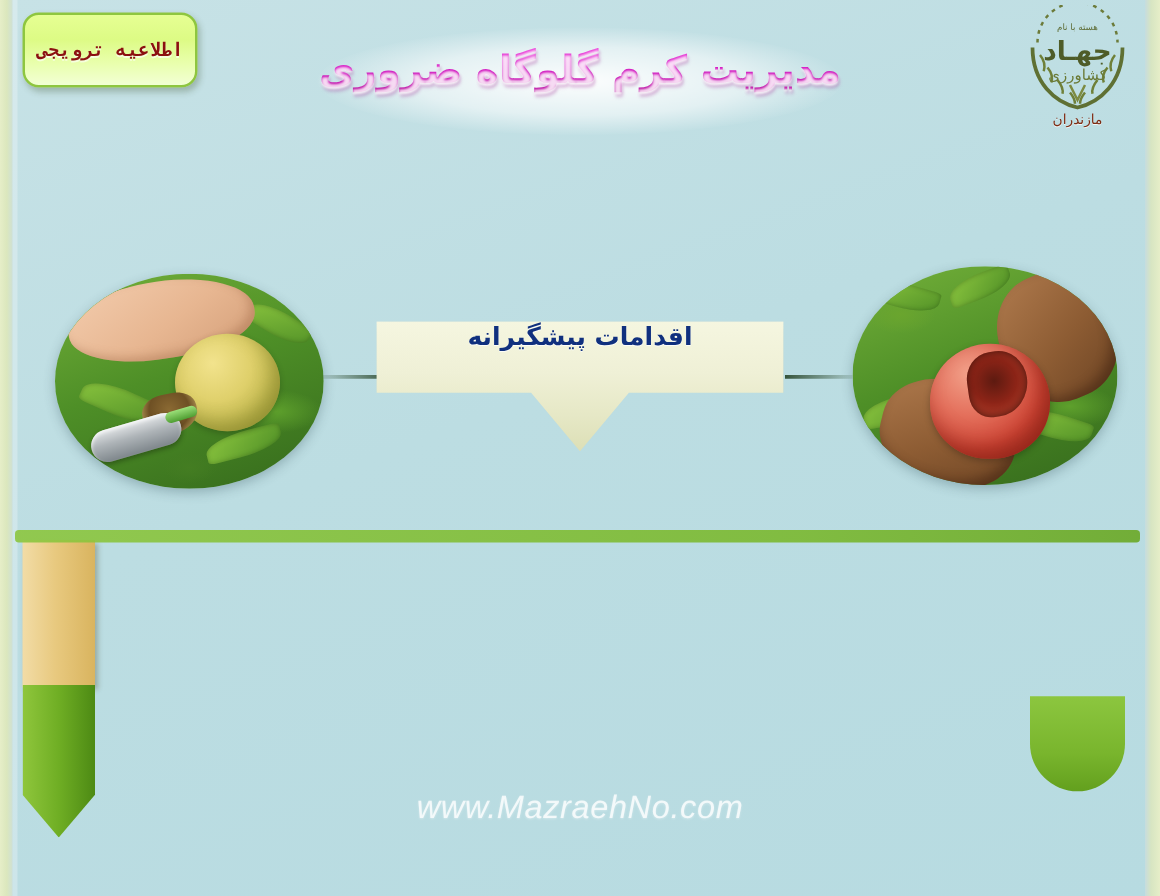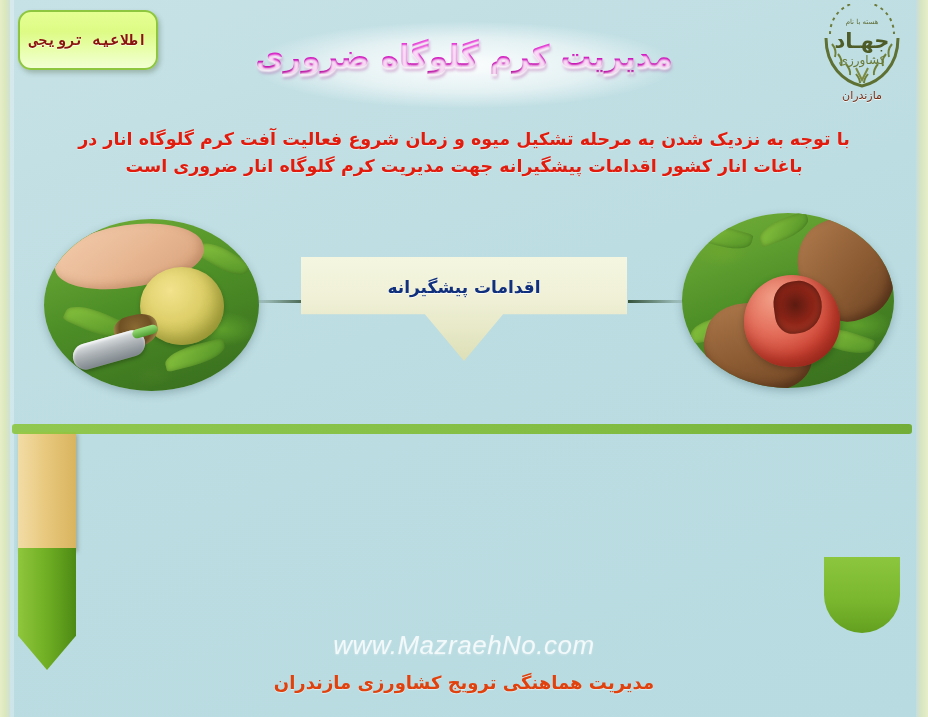--- a/index.html
+++ b/index.html
@@ -214,22 +214,22 @@
   .chevron {
     position: absolute;
     left: 301px; top: 257px;
     width: 326px; height: 104px;
     background: linear-gradient(180deg,#f5f6e0 0%, #eff0d6 40%, #e6e8c6 72%, #dcdfb6 100%);
     clip-path: polygon(0% 0%, 100% 0%, 100% 55%, 62% 55%, 50% 100%, 38% 55%, 0% 55%);
     filter: drop-shadow(2px 4px 5px rgba(50,80,90,.35));
     display: flex; align-items: flex-start; justify-content: center;
   }
   .chevron-text {
-    margin-top: 20px;
-    font-size: 17px;
+    margin-top: 0;
+    font-size: 20px;
     font-weight: bold;
     color: #10307e;
     text-shadow: 0 1px 0 rgba(255,255,255,.8);
   }
 
   
   .ribbon-tan {
     position: absolute;
     left: 18px; top: 432px;
     width: 58px; height: 118px;
@@ -342,24 +342,20 @@
           <path d="M58 70 q-4 5 -4 9"></path>
       </g>
       <text x="52" y="20" font-size="7" fill="#5d6b33" text-anchor="middle" font-family="'DejaVu Sans', sans-serif">هسته با نام</text>
       <text x="52" y="44" font-size="21" font-weight="bold" fill="#4e5c28" text-anchor="middle" font-family="'DejaVu Sans', sans-serif">جهـاد</text>
       <text x="52" y="60" font-size="12" fill="#6a7a36" text-anchor="middle" font-family="'DejaVu Sans', sans-serif">کشاورزی</text>
       <path d="M46 64 L52 76 L58 64" fill="none" stroke="#7d8b42" stroke-width="2"></path>
     </svg>
     <div class="logo-caption">مازندران</div>
   </div>
 
-  <div class="intro">
-    <div>با توجه به نزدیک شدن به مرحله تشکیل میوه و زمان شروع فعالیت آفت کرم گلوگاه انار در</div>
-    <div>باغات انار کشور اقدامات پیشگیرانه جهت مدیریت کرم گلوگاه انار ضروری است</div>
-  </div>
 
   <div class="photo photo-left">
     <div class="photo-inner leafy">
       <div class="leaf" style="left:8px;  top:18px;  width:58px; height:22px; transform:rotate(-18deg);"></div>
       <div class="leaf" style="left:62px; top:8px;   width:50px; height:20px; transform:rotate(12deg);"></div>
       <div class="leaf" style="left:20px; top:92px;  width:64px; height:22px; transform:rotate(24deg);"></div>
       <div class="leaf" style="left:120px;top:126px; width:62px; height:20px; transform:rotate(-14deg);"></div>
       <div class="leaf" style="left:152px;top:30px;  width:54px; height:20px; transform:rotate(32deg);"></div>
       <div class="hand-light" style="left:10px; top:6px; width:150px; height:62px; transform:rotate(-8deg);"></div>
       <div class="fruit-green"></div>
@@ -392,15 +388,14 @@
   <div class="ribbon-tan"></div>
   <div class="ribbon-green"></div>
 
   <div class="rail"></div>
 
 
   <div class="corner-dome"></div>
 
   <div class="watermark">www.MazraehNo.com</div>
 
-  <div class="footer">مدیریت هماهنگی ترویج کشاورزی مازندران</div>
 
 </div>
 
 </body></html>

